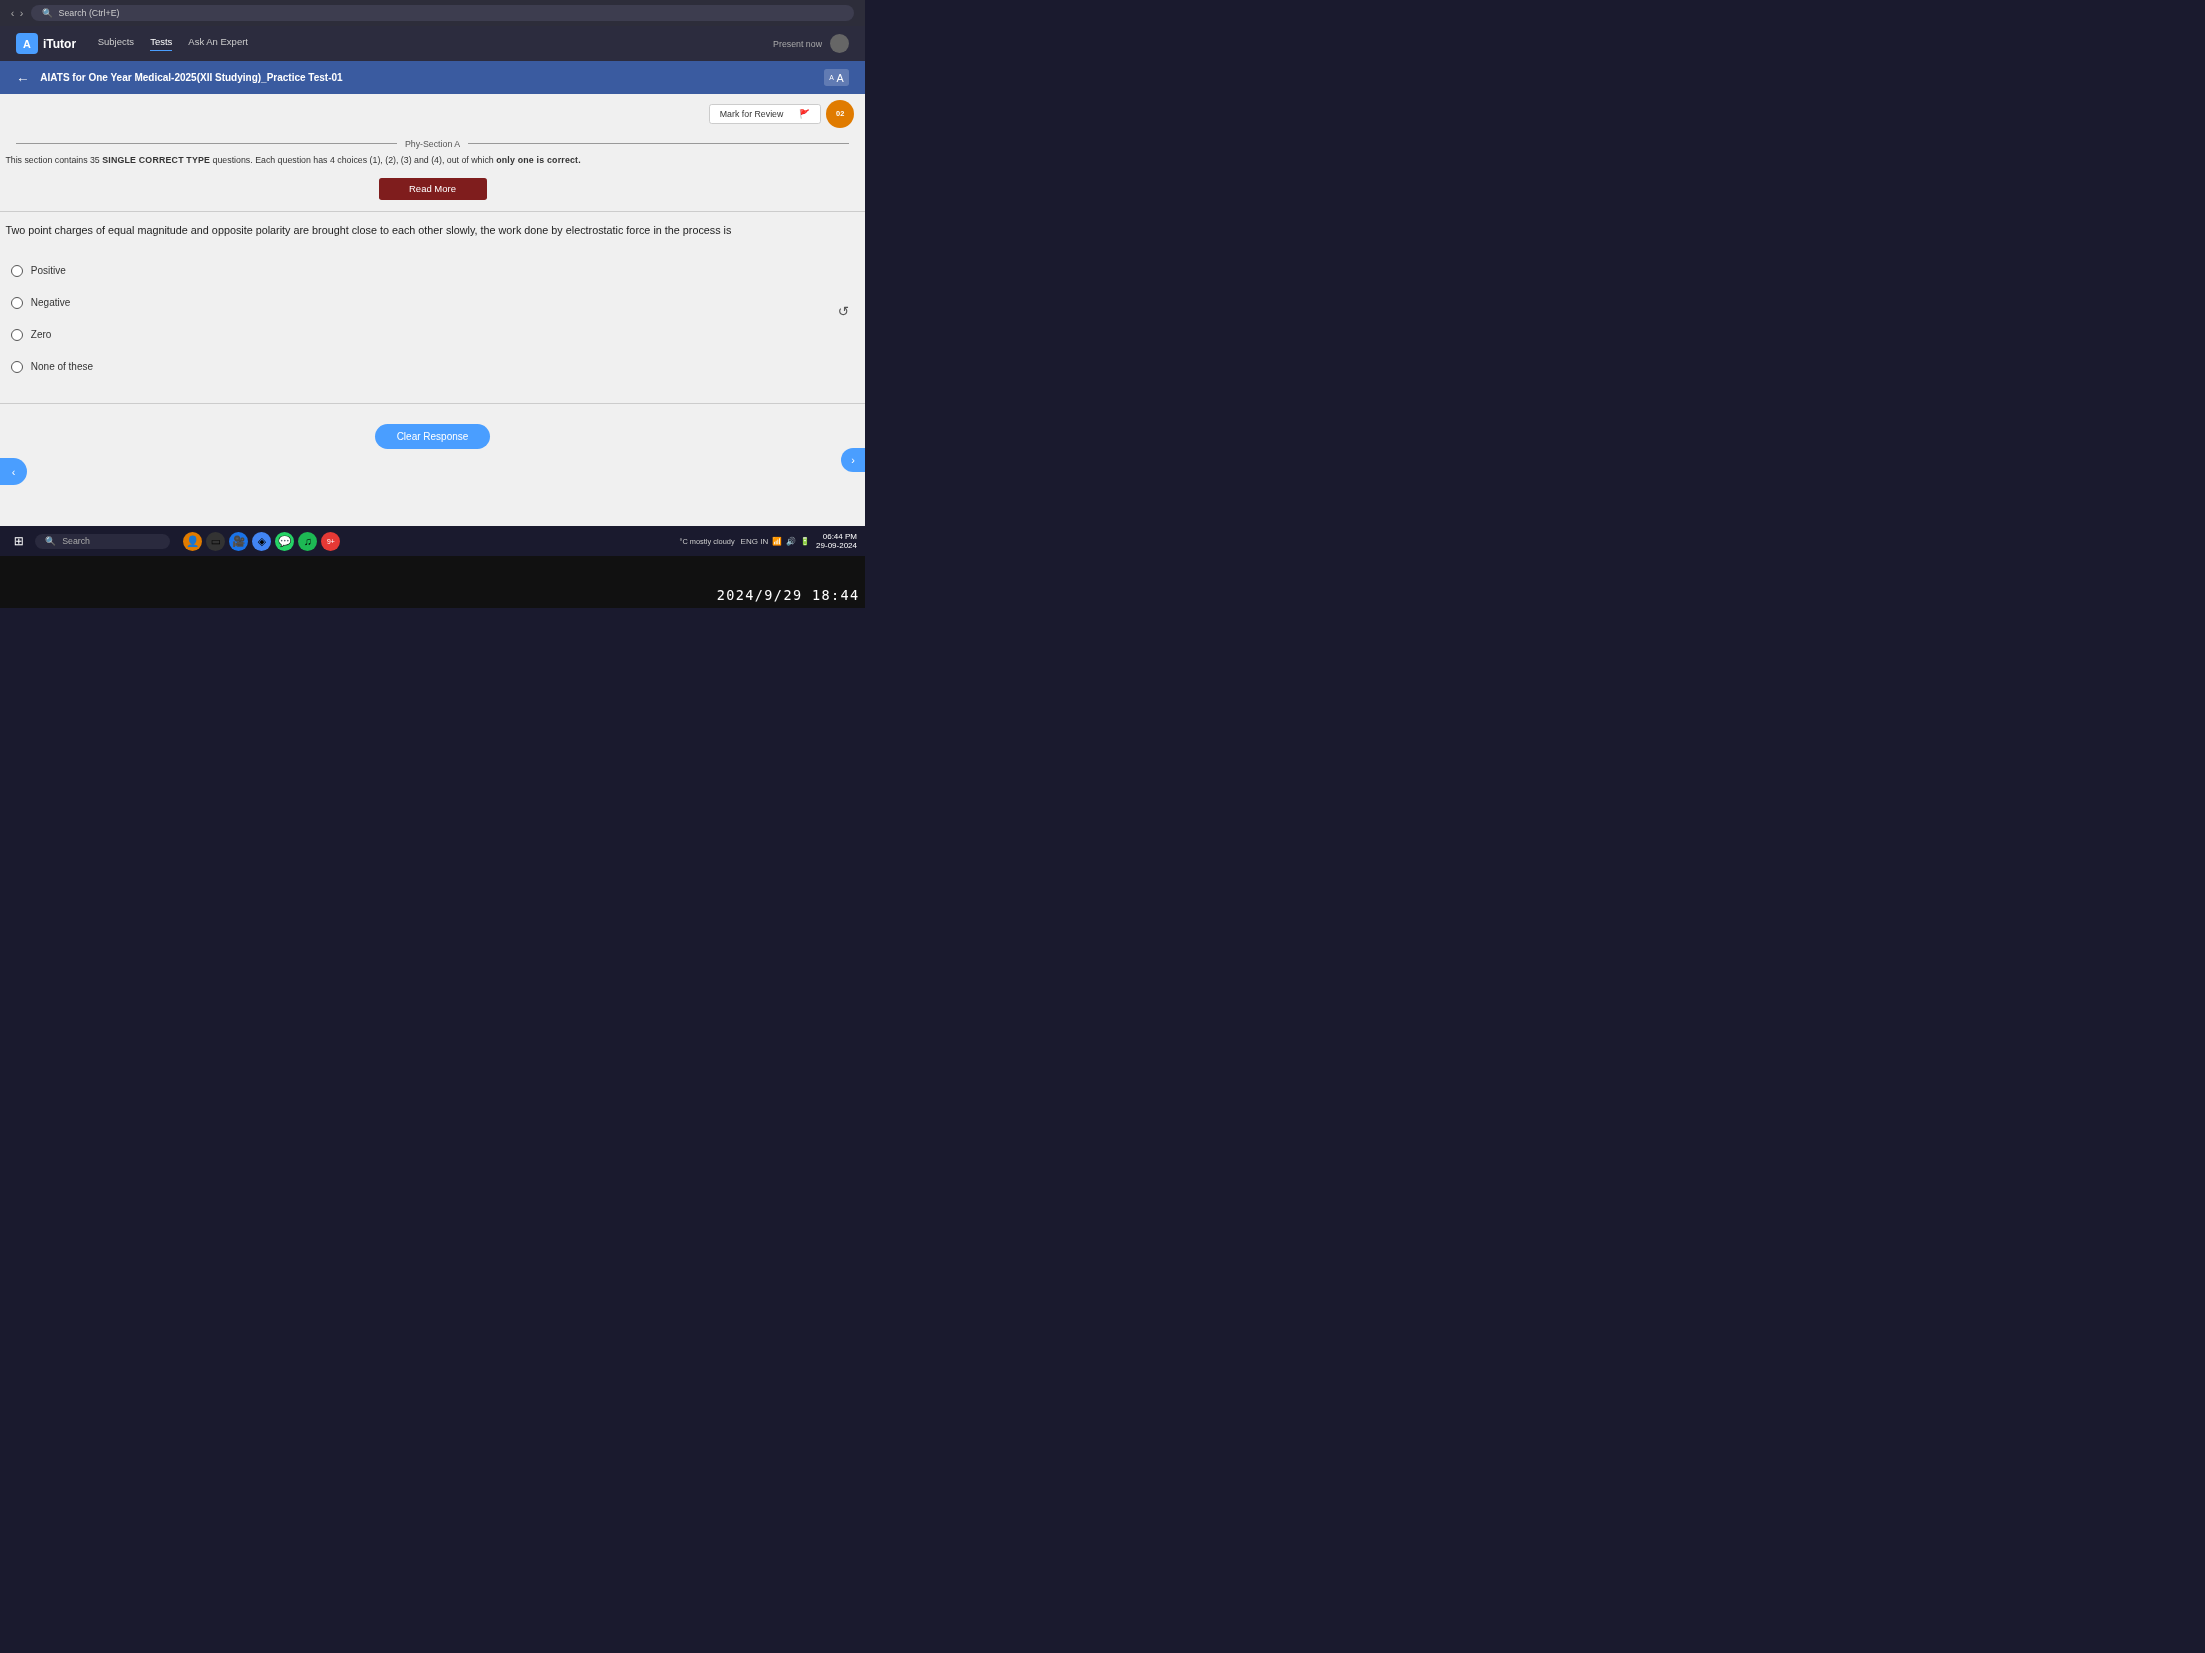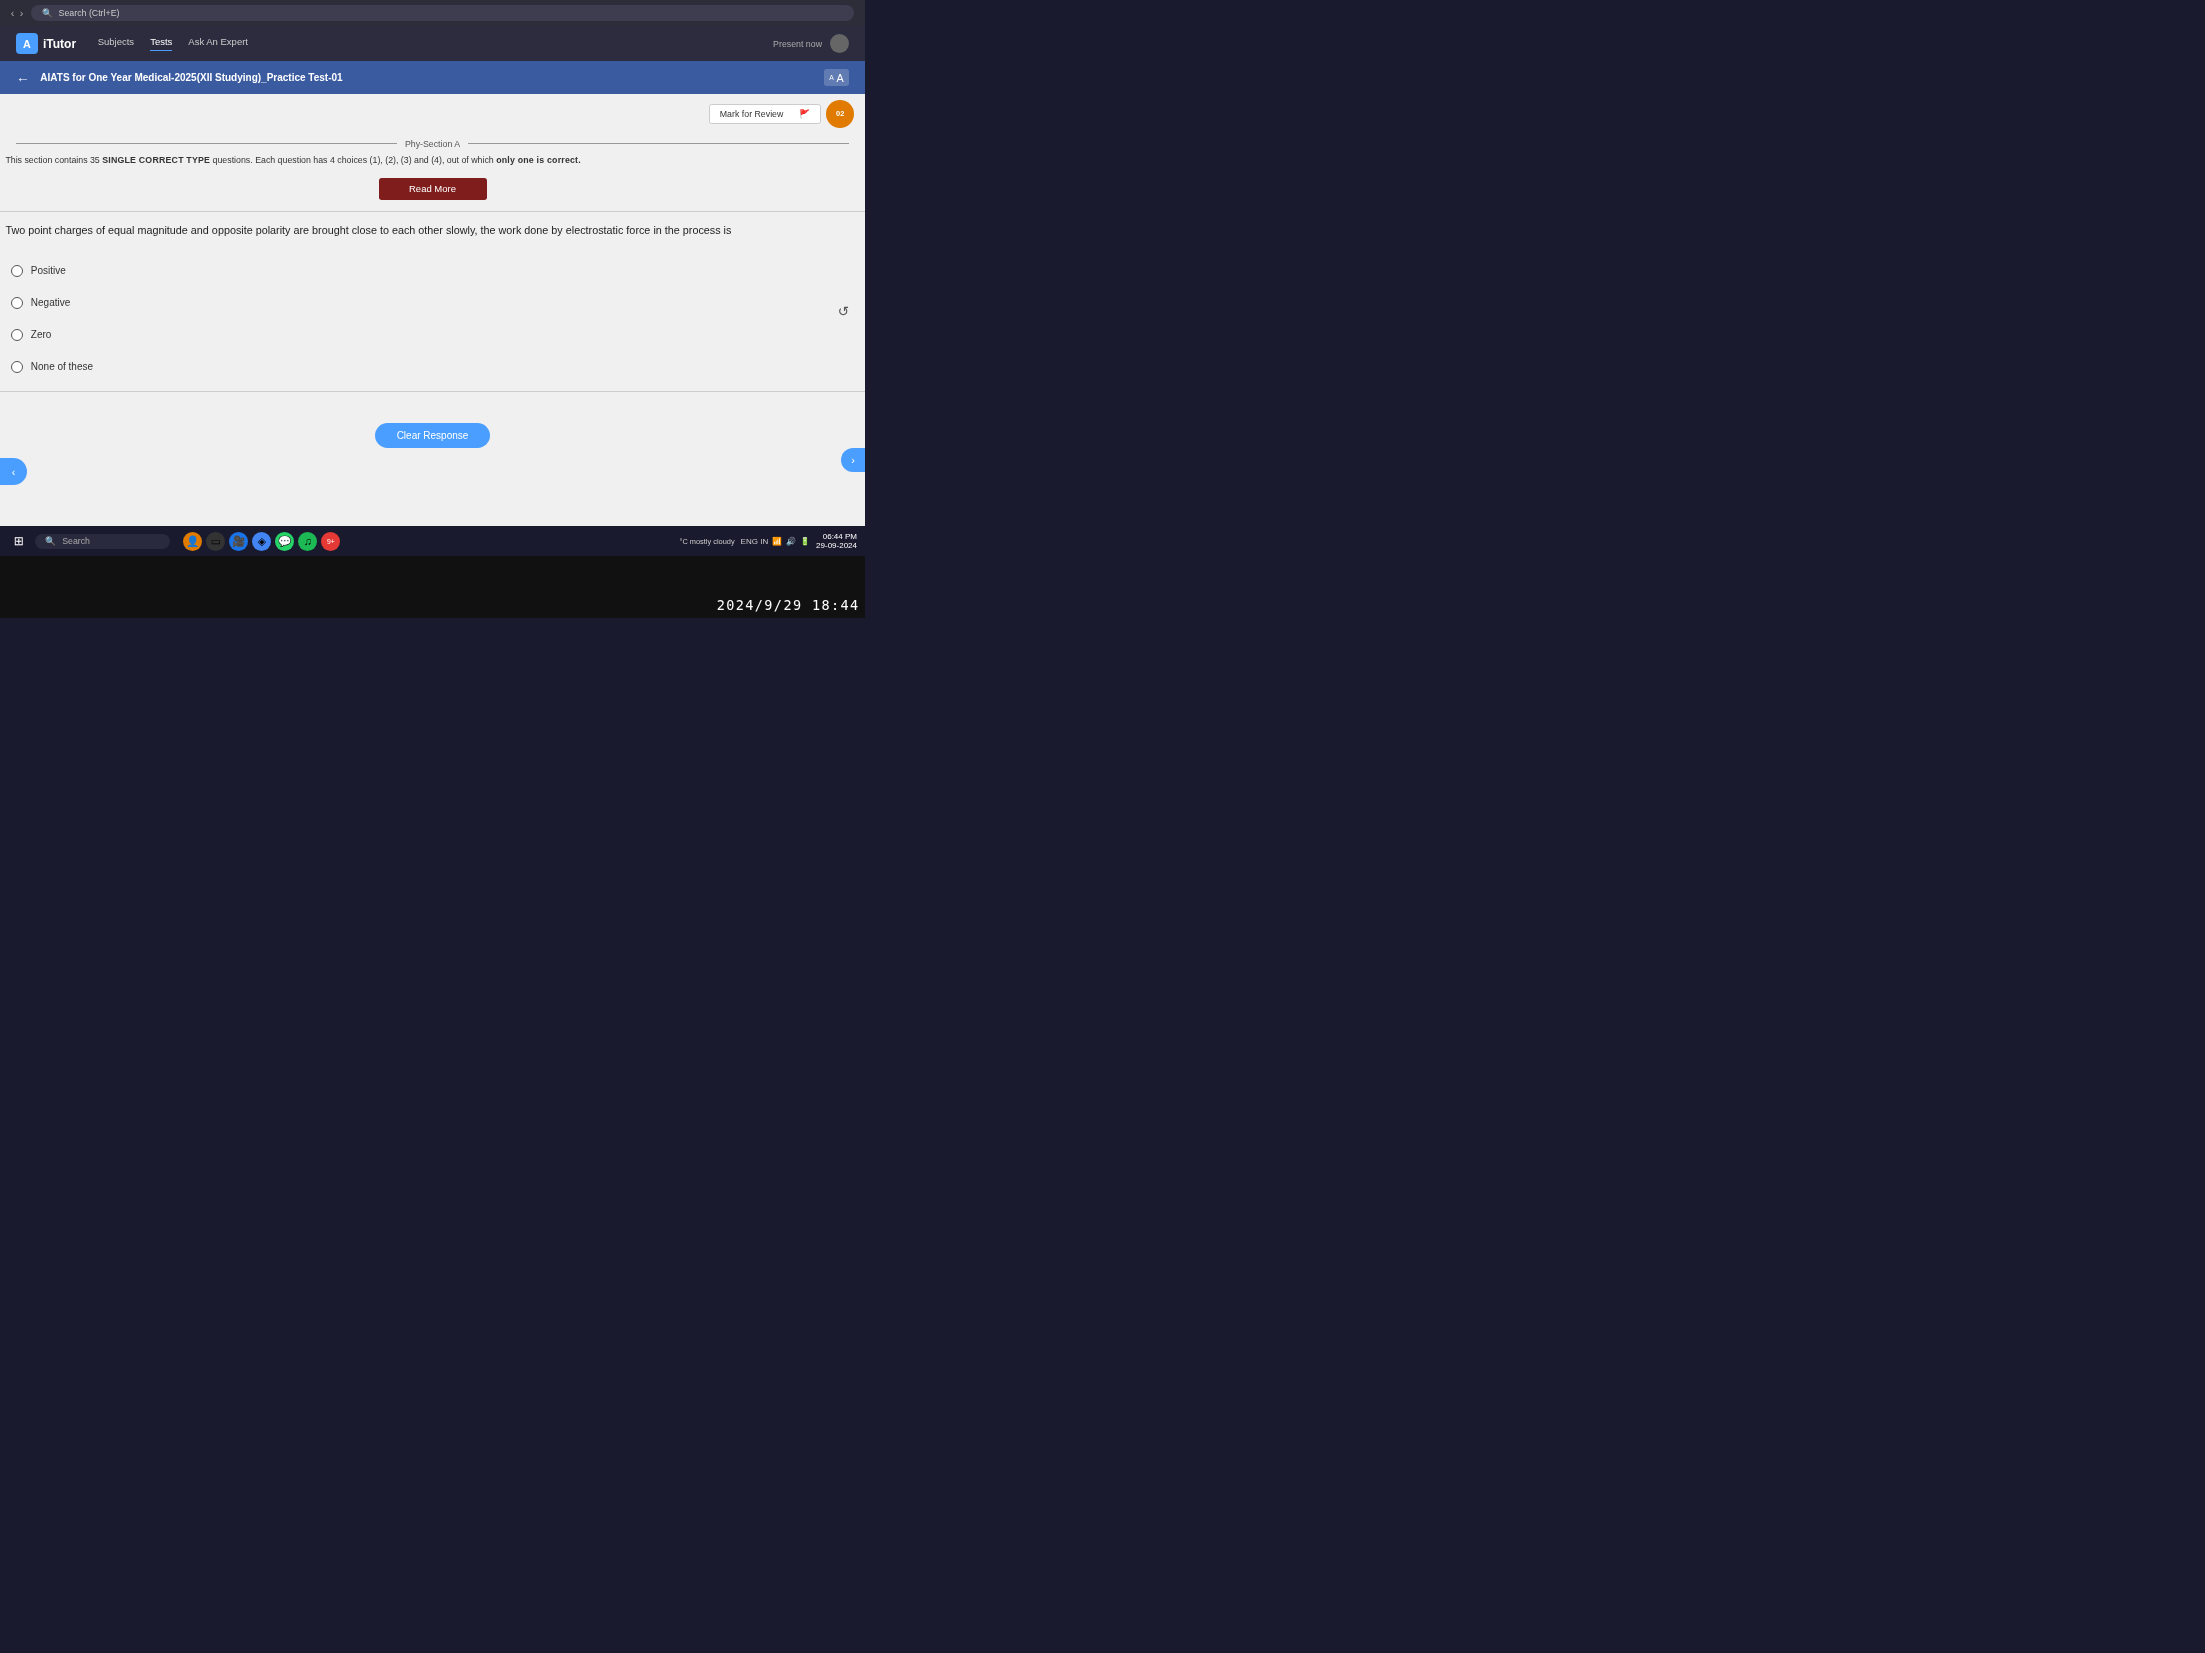--- a/index.html
+++ b/index.html
@@ -172,23 +172,23 @@
       border-radius: 50%;
       flex-shrink: 0;
       background: white;
     }
     .option-label { font-size: 10px; color: #333; }
 
     
     .bottom-actions {
       display: flex;
       justify-content: center;
-      padding: 31px;
+      padding: 20px;
       border-top: 0.7px solid #ccc;
-      margin-top: 8px;
+      margin-top: 20px;
     }
     .clear-response-btn {
       background: #4a9eff;
       color: white;
       border: none;
       border-radius: 16px;
       padding: 6.8px 21.6px;
       font-size: 10px;
       cursor: pointer;
     }
@@ -258,21 +258,21 @@
     .taskbar-icons { display: flex; gap: 4px; align-items: center; margin-left: 8px; }
     .taskbar-icon { width: 19px; height: 19px; border-radius: 50%; display: flex; align-items: center; justify-content: center; font-size: 10.8px; cursor: pointer; }
     .taskbar-right { margin-left: auto; display: flex; align-items: center; gap: 6px; }
     .system-icons { display: flex; align-items: center; gap: 4px; color: #ccc; font-size: 8px; }
     .clock { color: white; font-size: 8px; text-align: right; }
     .weather { color: #ccc; font-size: 7.4px; }
 
     
     .keyboard-area {
       background: #111;
-      height: 62px;
+      height: 52px;
       display: flex;
       align-items: flex-end;
       padding: 5.4px;
       justify-content: flex-end;
     }
     .timestamp {
       color: white;
       font-size: 13.5px;
       font-family: monospace;
       letter-spacing: 1.4px;

